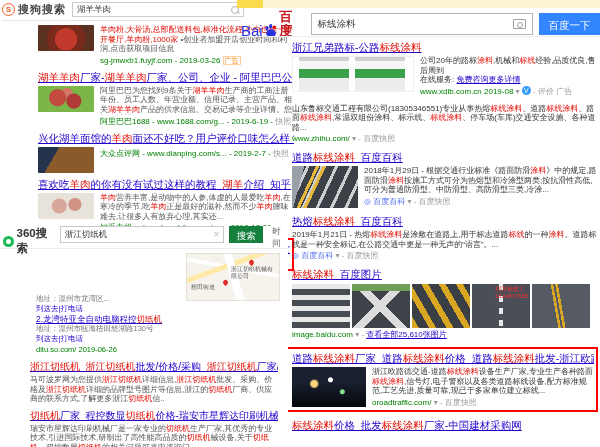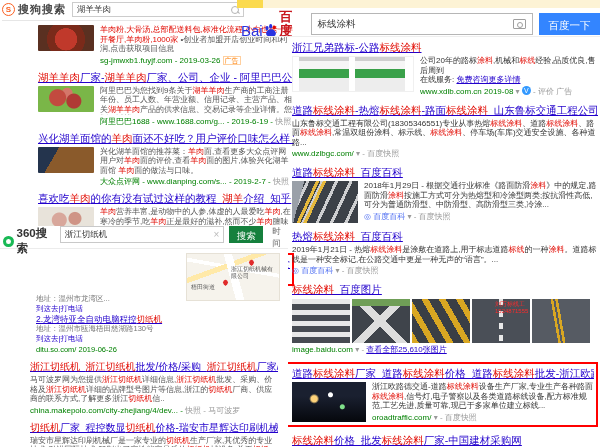--- a/index.html
+++ b/index.html
@@ -163,21 +163,20 @@
               <div class="desc"><span>阿里巴巴为您找到9条关于</span><span class="hl">湖羊羊肉</span><span>生产商的工商注册年份、员工人数、年营业额、信用记录、主营产品、相关</span><span class="hl">湖羊羊肉</span><span>产品的供求信息、交易记录等企业详情。您还可以找...</span></div>
               <div class="url"><span>阿里巴巴1688 - www.1688.com/g... - 2019-6-19 - </span><span class="gray">快照</span></div>
             </div>
           </div>
         </div>
         <div class="res">
           <a class="title"><span>兴化湖羊面馆的</span><span class="hl">羊肉</span><span>面还不好吃？用户评价口味怎么样？吴江美食</span></a>
           <div class="body">
             <div class="thumb th-noodle"></div>
             <div class="txt">
-              <div class="desc"><span>兴化湖羊面馆的推荐菜：</span><span class="hl">羊肉</span><span>面,查看更多大众点评网用户对</span><span class="hl">羊肉</span><span>面的评价,查看</span><span class="hl">羊肉</span><span>面的图片,体验兴化湖羊面馆 </span><span class="hl">羊肉</span><span>面的做法与口味。</span></div>
               <div class="url"><span>大众点评网 - www.dianping.com/s... - 2019-2-7 - </span><span class="gray">快照</span></div>
             </div>
           </div>
         </div>
         <div class="res">
           <a class="title"><span>喜欢吃</span><span class="hl">羊肉</span><span>的你有没有试过这样的教程_</span><span class="hl">湖羊</span><span>介绍_知乎</span></a>
           <div class="body">
             <div class="thumb th-soup"></div>
             <div class="txt">
               <div class="desc"><span class="hl">羊肉</span><span>营养丰富,是动物中的人参,体虚的人最爱吃</span><span class="hl">羊肉</span><span>,在寒冷的季节,吃</span><span class="hl">羊肉</span><span>正是最好的滋补,然而不少</span><span class="hl">羊肉</span><span>膻味难去,让很多人有放弃心理,其实还...</span></div>
@@ -228,21 +227,20 @@
         <span class="mlabel" style="left:4px;top:30px;"><span>梧田街道</span></span>
       </div>
     </div>
     <div class="so-results">
 
     <div class="res">
           <a class="title"><span class="hl">浙江切纸机</span><span>_</span><span class="hl">浙江切纸机</span><span>批发/价格/采购_</span><span class="hl">浙江切纸机</span><span>厂家/供应商-马可...</span></a>
           <div class="body">
             <div class="txt">
               <div class="desc"><span>马可波罗网为您提供</span><span class="hl">浙江切纸机</span><span>详细信息,</span><span class="hl">浙江切纸机</span><span>批发、采购、价格及</span><span class="hl">浙江切纸机</span><span>详细的品牌型号图片等信息,浙江的</span><span class="hl">切纸机</span><span>厂商、供应商的联系方式,了解更多浙江</span><span class="hl">切纸机</span><span>信..</span></div>
-              <div class="url"><span>china.makepolo.com/city-zhejiang/4/dev... - </span><span class="gray">快照</span><span class="gray"> - 马可波罗</span></div>
             </div>
           </div>
         </div>
         <div class="res">
           <a class="title"><span class="hl">切纸机</span><span>厂家_程控数显</span><span class="hl">切纸机</span><span>价格-瑞安市星辉达印刷机械厂</span></a>
           <div class="body">
             <div class="txt">
               <div class="desc"><span>瑞安市星辉达印刷机械厂是一家专业的</span><span class="hl">切纸机</span><span>生产厂家,其优秀的专业技术,引进国际技术,研制出了高性能高品质的</span><span class="hl">切纸机</span><span>械设备,关于</span><span class="hl">切纸机</span><span>、程控数显</span><span class="hl">切纸机</span><span>的相关问题可来电咨询门...</span></div>
               <div class="url"><span>www.xinghuida.com - </span><span class="gray">快照</span></div>
             </div>
@@ -285,27 +283,26 @@
             <div class="thumb th-buckets"></div>
             <div class="txt">
               <div class="desc"><span>公司20年的路标</span><span class="hl">涂料</span><span>,机械和</span><span class="hl">标线</span><span>经验,品质优良,售后周到</span></div>
               <div class="desc"><span>在线服务: </span><span class="lnk">免费咨询更多详情</span></div>
               <div class="url"><span>www.xdlb.com.cn 2019-08 </span><span class="gray">▾ </span><span class="vbadge">V</span><span class="gray"> - 评价 </span><span class="gray">广告</span></div>
             </div>
           </div>
 
         </div>
         <div class="res">
-          <a class="title"><span>道路</span><span class="hl">标线涂料</span><span>-热熔</span><span class="hl">标线涂料</span><span>-路面</span><span class="hl">标线涂料</span><span>_山东鲁标交通工程公司</span></a>
           <div class="body">
 
             <div class="txt">
               <div class="desc"><span>山东鲁标交通工程有限公司(18305346551)专业从事热熔</span><span class="hl">标线涂料</span><span>、道路</span><span class="hl">标线涂料</span><span>、路面</span><span class="hl">标线涂料</span><span>,常温双组份涂料、标示线、</span><span class="hl">标线涂料</span><span>、停车场(车库)交通安全设施、各种道路...</span></div>
 
-              <div class="url"><span>www.dzlbgc.com/ </span><span class="gray">▾</span><span class="gray"> - 百度快照</span></div>
+              <div class="url"><span>www.zhihu.com/ </span><span class="gray">▾</span><span class="gray"> - 百度快照</span></div>
             </div>
           </div>
 
         </div>
         <div class="res">
           <a class="title"><span>道路</span><span class="hl">标线涂料</span><span>_百度百科</span></a>
           <div class="body">
             <div class="thumb th-road"></div>
             <div class="txt">
               <div class="desc"><span>2018年1月29日 - 根据交通行业标准《路面防滑</span><span class="hl">涂料</span><span>》中的规定,路面防滑</span><span class="hl">涂料</span><span>按施工方式可分为热熔型和冷涂型两类;按抗滑性高低,可分为普通防滑型、中防滑型、高防滑型三类,冷涂...</span></div>

